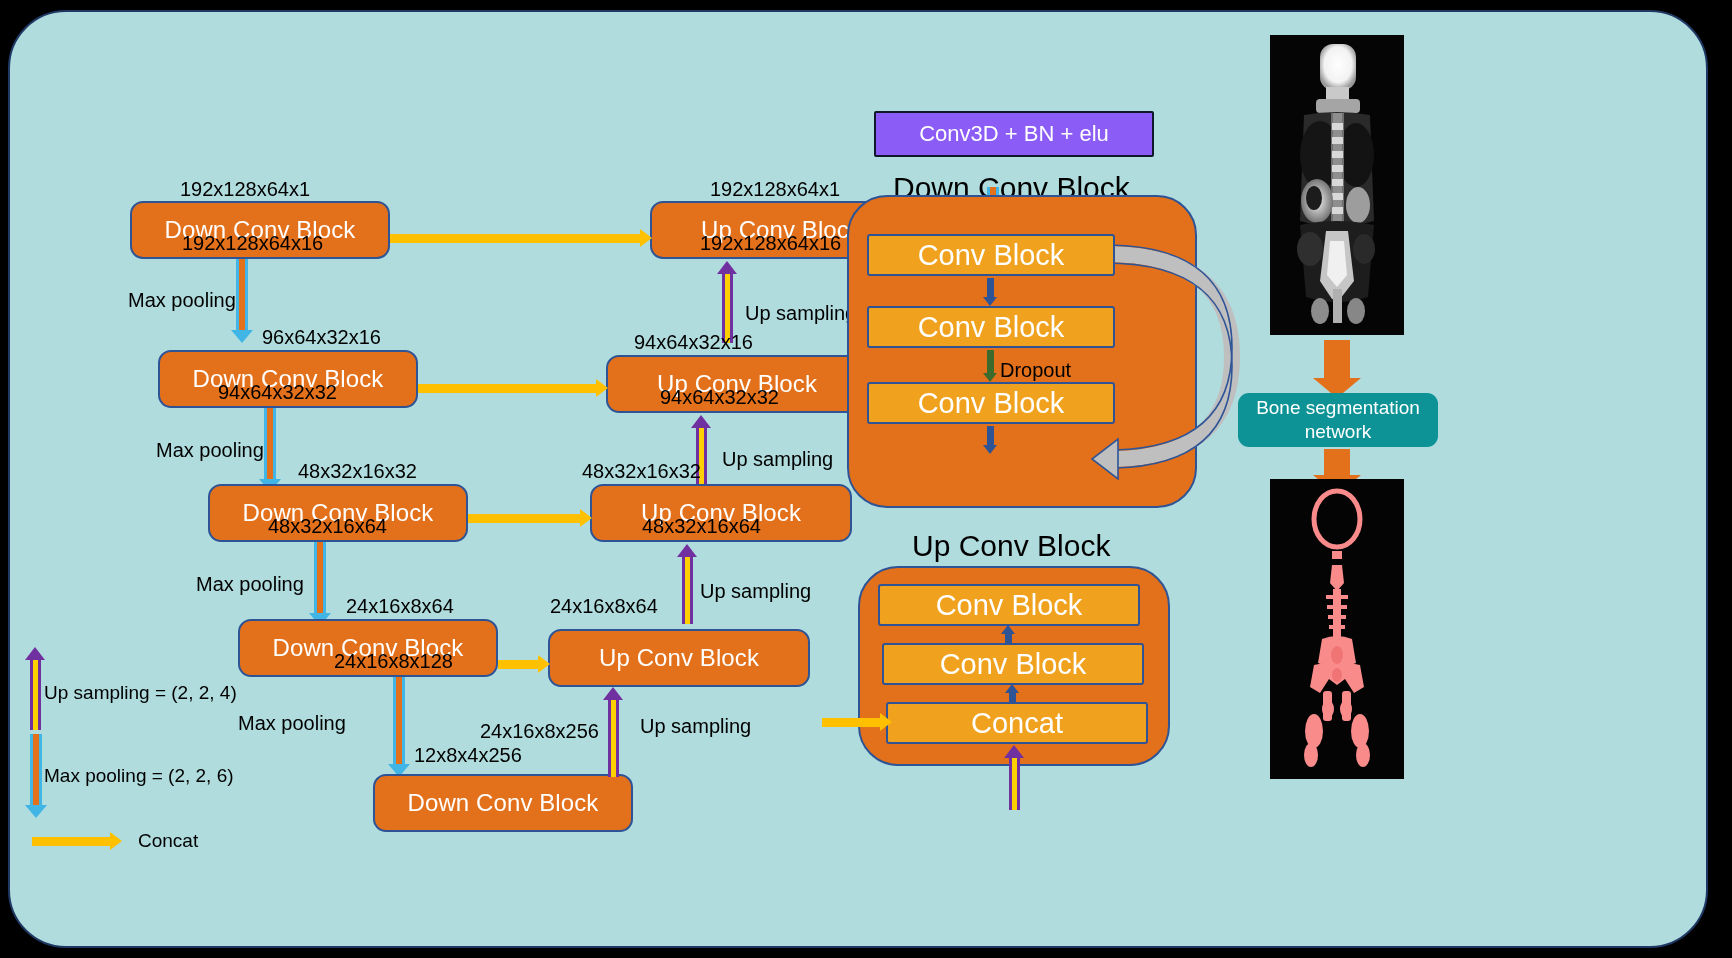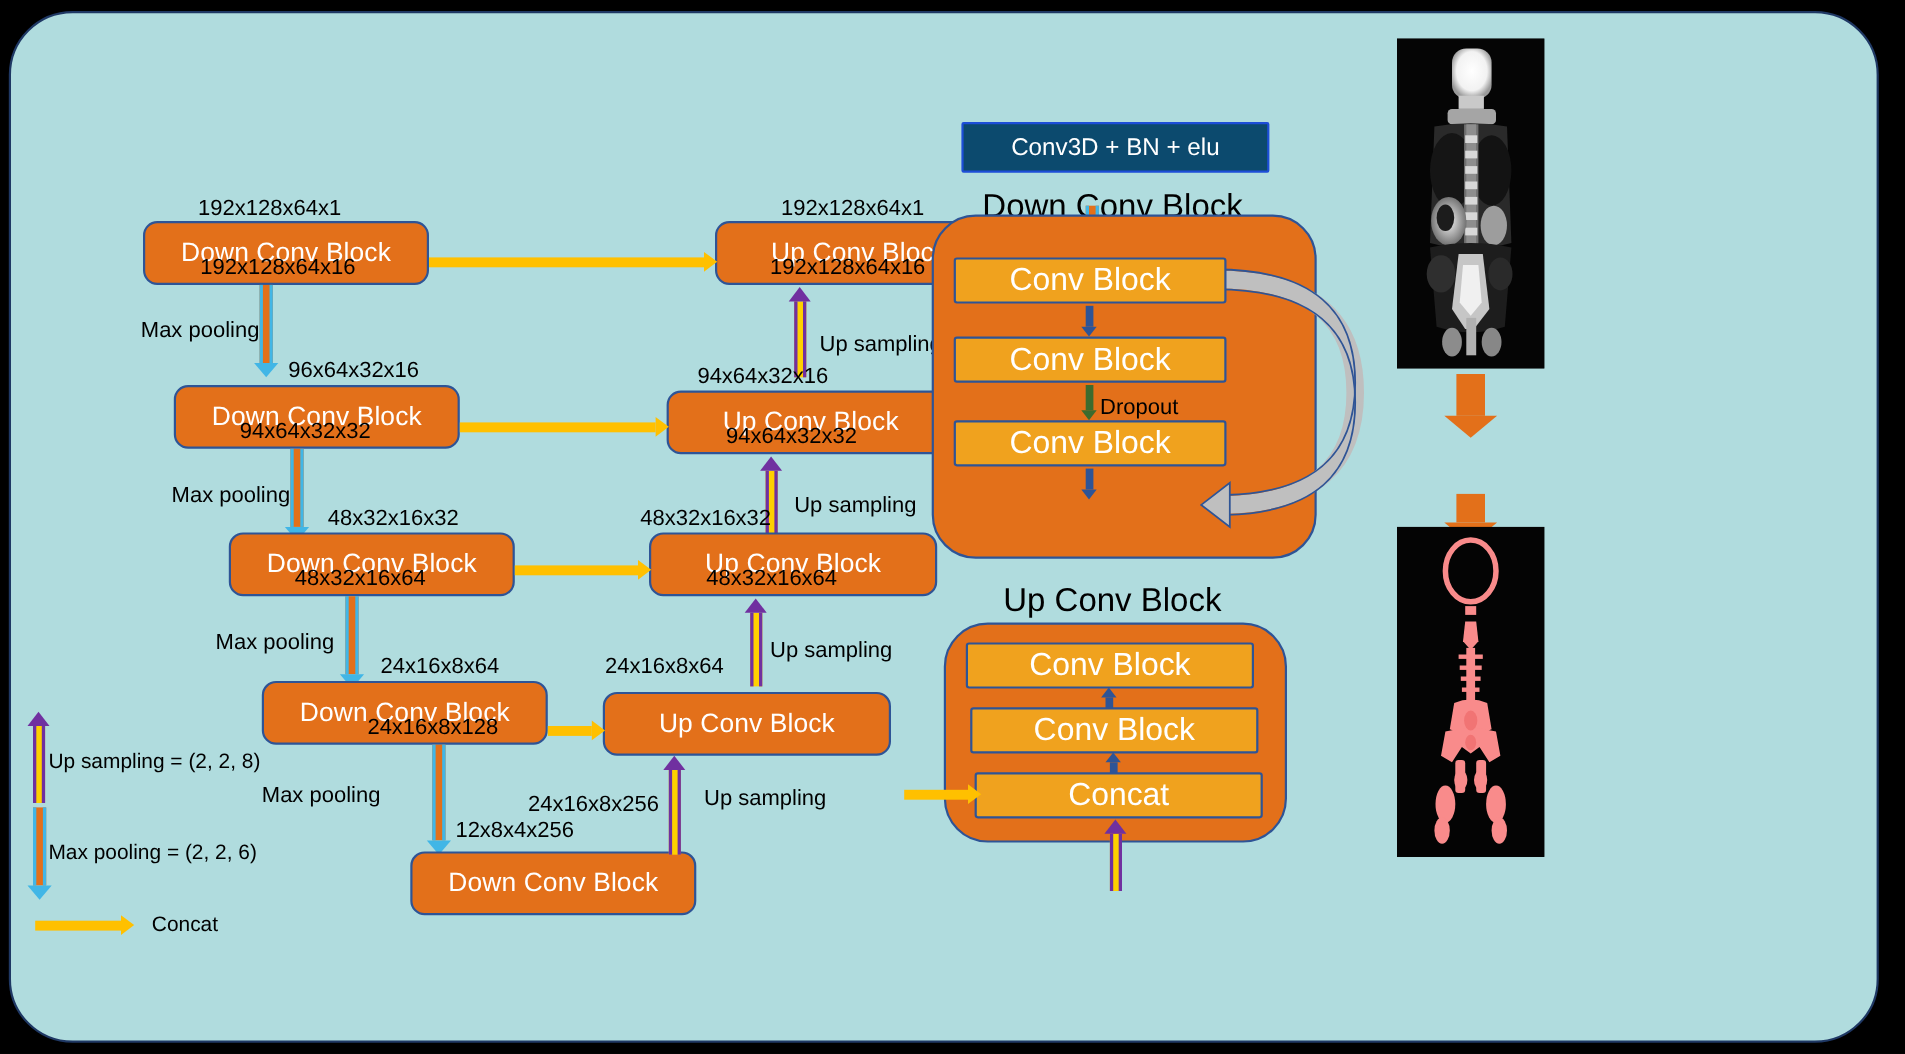--- a/index.html
+++ b/index.html
@@ -70,21 +70,21 @@
              border-top:20px solid #e3701a;}
 
   
   .panel{position:absolute;background:#e3701a;border:2px solid #2e5496;
          box-sizing:border-box;}
   .inner{position:absolute;background:#f0a21e;border:2px solid #2e5496;
          box-sizing:border-box;color:#fff;display:flex;align-items:center;
          justify-content:center;font-size:29px;white-space:nowrap;}
   .ptitle{position:absolute;color:#000;font-size:30px;white-space:nowrap;}
 
-  .legendbox{position:absolute;background:#0c4a6e;border:2px solid #1d4ed8;
+  .legendbox{position:absolute;background:#8b5cf6;border:2px solid #0f172a;
              box-sizing:border-box;color:#fff;display:flex;align-items:center;
              justify-content:center;font-size:22px;white-space:nowrap;}
 
   .tealbox{position:absolute;background:#0d9396;border-radius:11px;color:#fff;
            display:flex;align-items:center;justify-content:center;text-align:center;
            font-size:19px;line-height:1.25;}
 
   .photo{position:absolute;background:#000;overflow:hidden;}
 
   .legtxt{position:absolute;color:#000;font-size:19px;white-space:nowrap;}
@@ -192,21 +192,21 @@
       </div>
   <div class="cc" style="left:488px;top:648px;width:52px;">
         <div class="shaft"></div>
         <div class="head"></div>
       </div>
 
   <div class="us" style="left:20px;top:635px;height:83px;">
         <div class="shaft"></div>
         <div class="head"></div>
       </div>
-  <div class="legtxt" style="left:34px;top:670px;">Up sampling = (2, 2, 8)</div>
+  <div class="legtxt" style="left:34px;top:670px;">Up sampling = (2, 2, 4)</div>
 
   <div class="mp" style="left:20px;top:722px;height:84px;">
         <div class="shaft"></div>
         <div class="head"></div>
       </div>
   <div class="legtxt" style="left:34px;top:753px;">Max pooling = (2, 2, 6)</div>
 
   <div class="cc" style="left:22px;top:825px;width:90px;">
         <div class="shaft"></div>
         <div class="head"></div>
@@ -321,20 +321,26 @@
       <ellipse cx="50" cy="276" rx="9" ry="13" fill="#8c8c8c"></ellipse>
       <ellipse cx="86" cy="276" rx="9" ry="13" fill="#878787"></ellipse>
     </svg>
   </div>
 
   <div class="fat" style="left:1314px;top:328px;height:58px;">
         <div class="shaft"></div>
         <div class="head"></div>
       </div>
 
+  <div class="tealbox" style="left:1228px;top:381px;width:200px;height:54px;">
+    <span>
+      <span>Bone segmentation</span><br>
+      <span>network</span>
+    </span>
+  </div>
 
   <div class="fat" style="left:1314px;top:437px;height:46px;">
         <div class="shaft"></div>
         <div class="head"></div>
       </div>
 
   <div class="photo" style="left:1260px;top:467px;width:134px;height:300px;">
     <svg width="134" height="300" viewBox="0 0 134 300">
       <rect width="134" height="300" fill="#040404"></rect>
       <g fill="none" stroke="#f98b8b" stroke-width="5">

